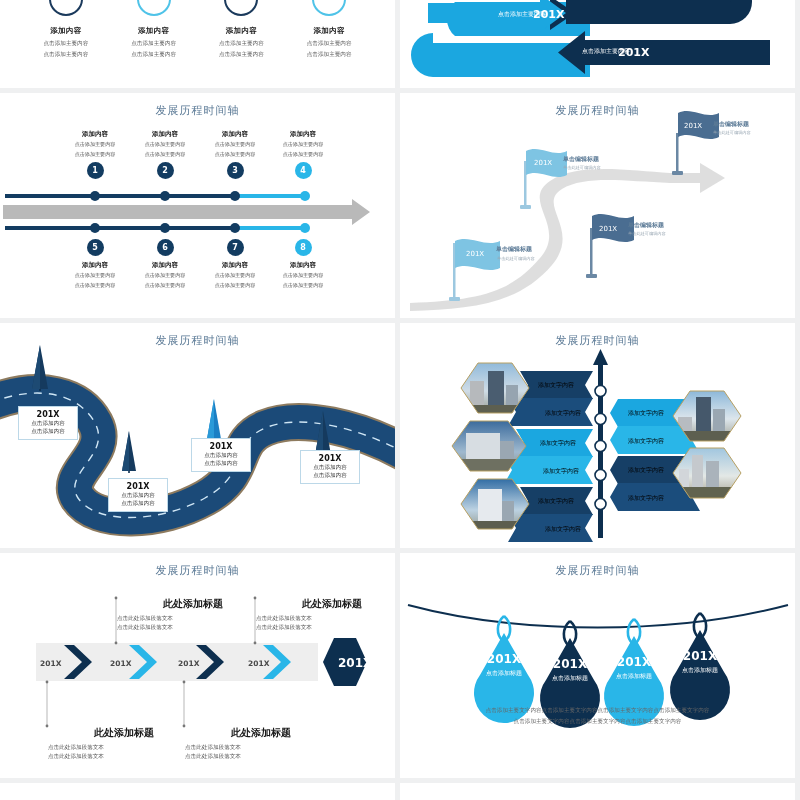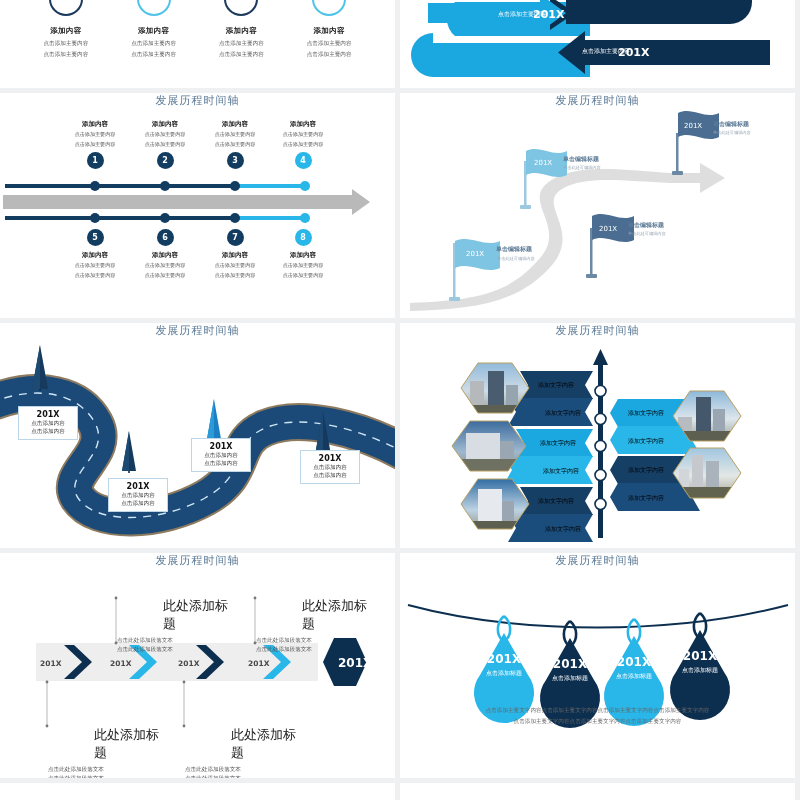--- a/index.html
+++ b/index.html
@@ -20,20 +20,21 @@
   .panel{
     background:#fff;
     position:relative;
     overflow:hidden;
   }
   .ptitle{
     text-align:center;
     color:#5b7a96;
     font-size:11px;
     letter-spacing:1px;
+    padding-top:10px;
     font-family:"DejaVu Sans",sans-serif;
   }
   svg{ display:block; }
   .abs{ position:absolute; left:0; top:0; }
 
   
   .p1-items{
     display:flex; justify-content:space-around;
     padding:0 22px; margin-top:0;
   }
@@ -69,21 +70,21 @@
     position:absolute;background:#fff;border:1px solid #bcd8e8;
     text-align:center;padding:3px 5px;
   }
   .road-lbl .y{ font-size:8px;font-weight:bold;color:#111;
                 font-family:"DejaVu Sans",sans-serif;}
   .road-lbl .t{ font-size:5.6px;color:#333;line-height:1.5;
                 font-family:"DejaVu Sans",sans-serif;}
 
   
   .hex-txt{ font-size:6px; color:#fff; font-family:"DejaVu Sans",sans-serif; }
-  .cal-h{ font-size:13px;font-weight:normal;color:#1a1a1a;
+  .cal-h{ font-size:10px;font-weight:bold;color:#1a1a1a;
           font-family:"DejaVu Sans",sans-serif;padding-left:46px;}
   .cal-p{ font-size:5.6px;color:#555;line-height:1.6;
           font-family:"DejaVu Sans",sans-serif;}
   .callout{ position:absolute; }
 
   
   .tag-year{ font-size:12px;font-weight:bold;fill:#fff; }
   .tag-sub{ font-size:6px;fill:#fff; }
   .p8-foot{ position:absolute;left:0;right:0;text-align:center;
             font-size:5.6px;color:#666;line-height:1.9;

